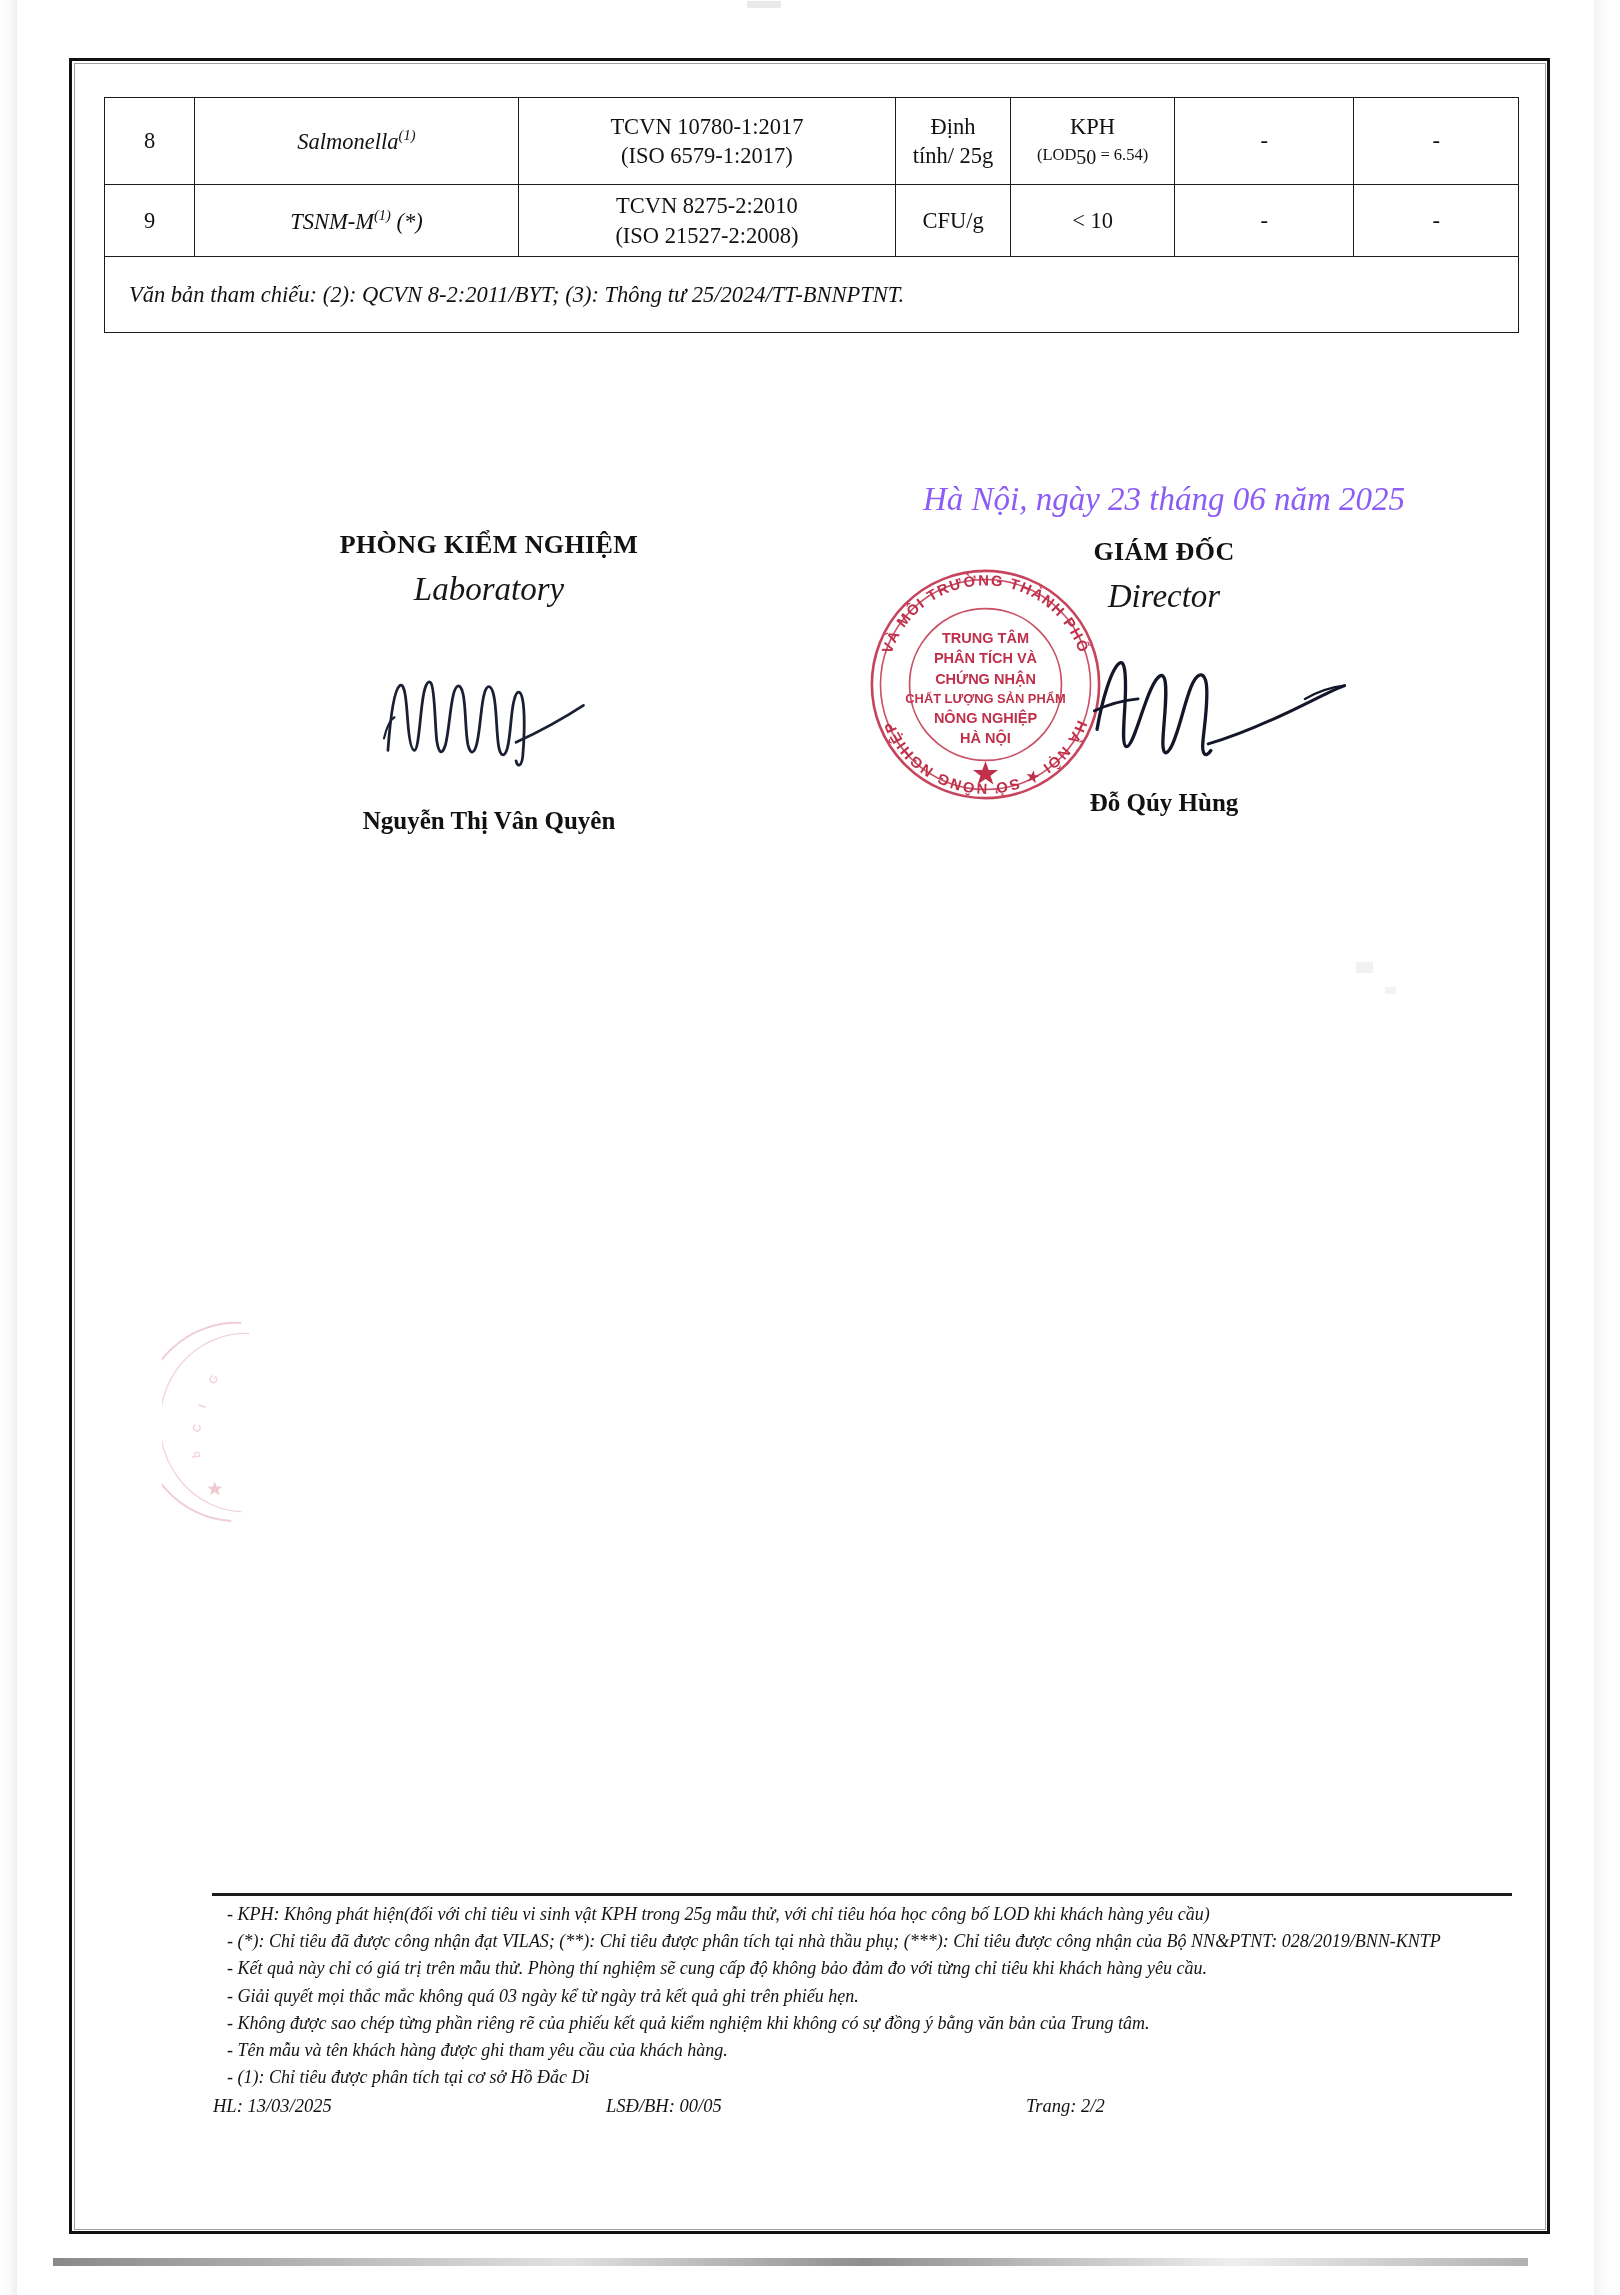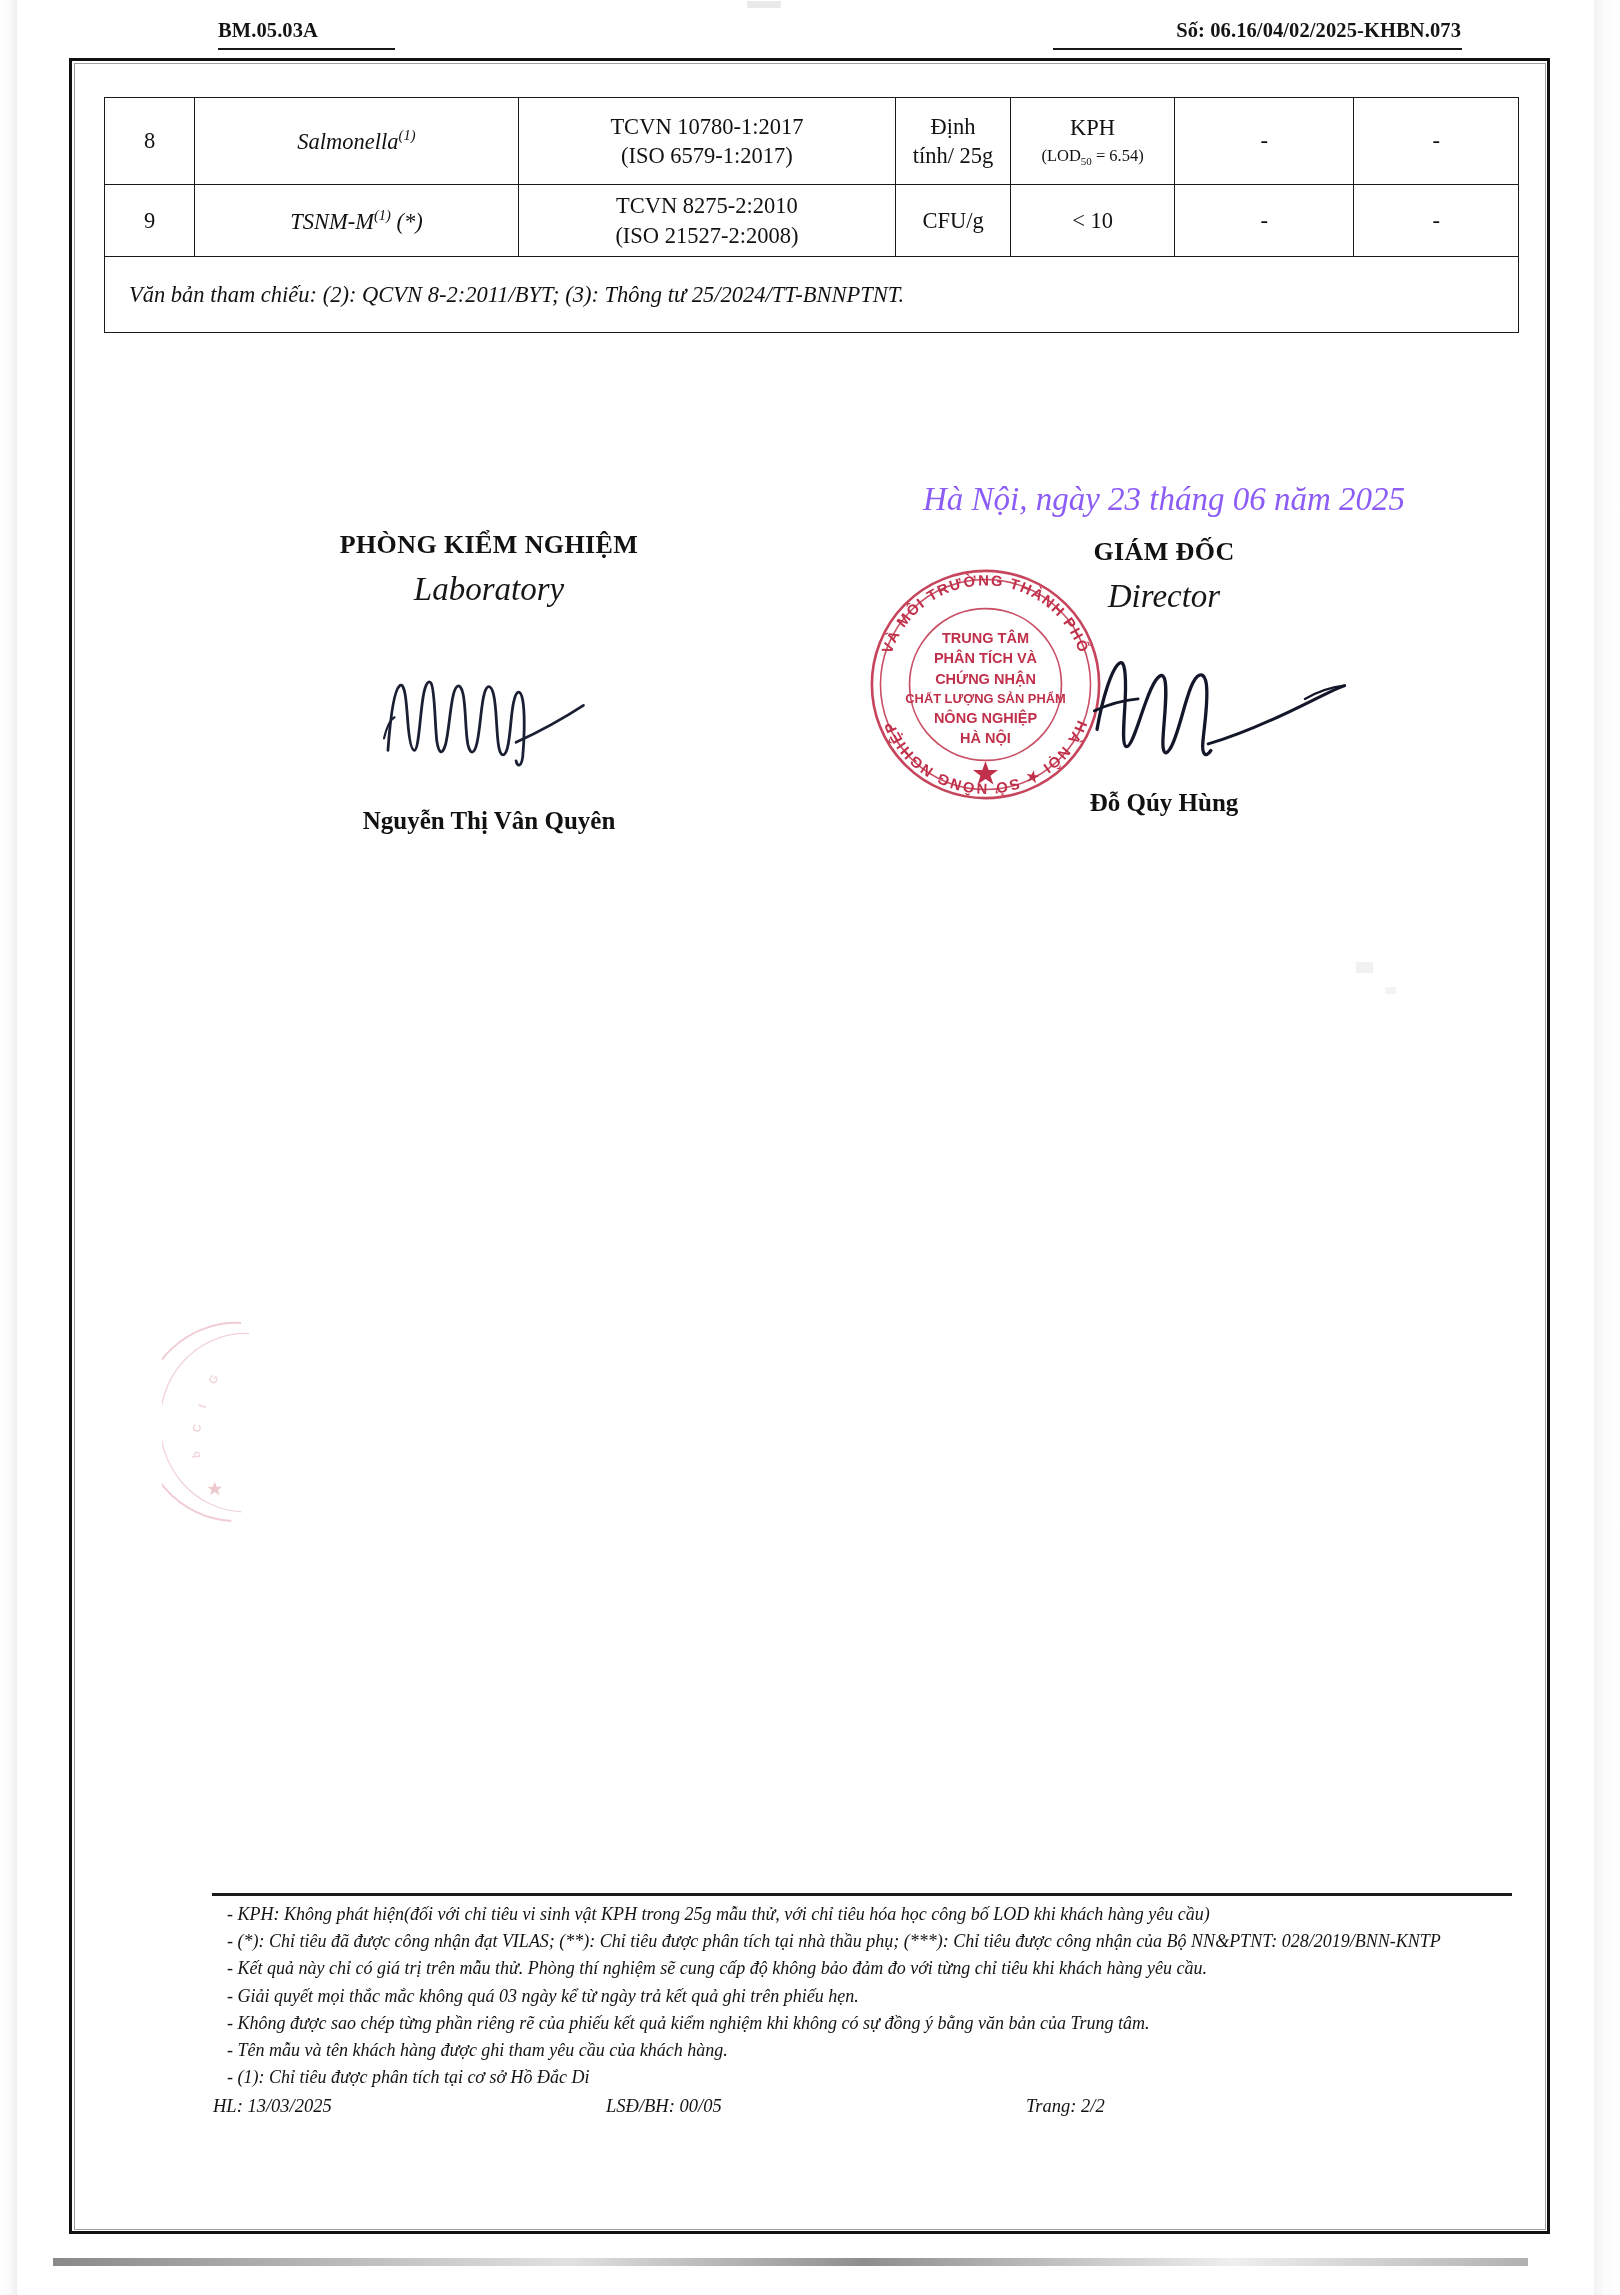--- a/index.html
+++ b/index.html
@@ -113,21 +113,21 @@
   .cell-res   { width: 139px; font-size: 22.5px; }
   .cell-lim2  { width: 152px; }
   .cell-lim3  { width: 139px; }
 
   .row-r8 td, .row-r9 td { height: 63px; }
   .row-r8 td { height: 78px; }
 
   .meth-l1 { display: block; }
   .meth-l2 { display: block; }
   .sup { font-size: 14.5px; vertical-align: super; font-style: italic; }
-  .sub { font-size: 11px; vertical-align: sub; }
+  .sub { font-size: 20px; vertical-align: sub; }
   .lod-line { display: block; font-size: 16.5px; margin-top: 2.6px; }
   .dash { font-size: 22.5px; }
 
   .ref-row td {
     text-align: left;
     font-style: italic;
     font-size: 22.5px;
     padding: 13.2px 0 13.2px 24px;
     height: 49px;
   }
@@ -269,26 +269,20 @@
 <body>
 
 <div id="page">
 
   <div class="scan-edge-left"></div>
   <div class="scan-edge-right"></div>
   <div class="scan-speck" style="left:747px;top:1.3px;width:34px;height:6.6px;"></div>
   <div class="scan-speck" style="left:1356px;top:962px;width:17px;height:10.6px;opacity:.35;"></div>
   <div class="scan-speck" style="left:1385px;top:987px;width:10.6px;height:6.6px;opacity:.3;"></div>
 
-  <div class="doc-header">
-    <div class="hdr-left">BM.05.03A</div>
-    <div class="hdr-underline" style="left:0;width:177px;"></div>
-    <div class="hdr-right">Số: 06.16/04/02/2025-KHBN.073</div>
-    <div class="hdr-underline" style="left:835px;width:409px;"></div>
-  </div>
 
   <div class="page-frame"></div>
   <div class="page-frame-inner"></div>
 
   <table class="results-table">
     <tbody>
       <tr class="row-r8">
         <td class="cell-idx">8</td>
         <td class="cell-name"><span>Salmonella</span><span class="sup">(1)</span></td>
         <td class="cell-meth">

